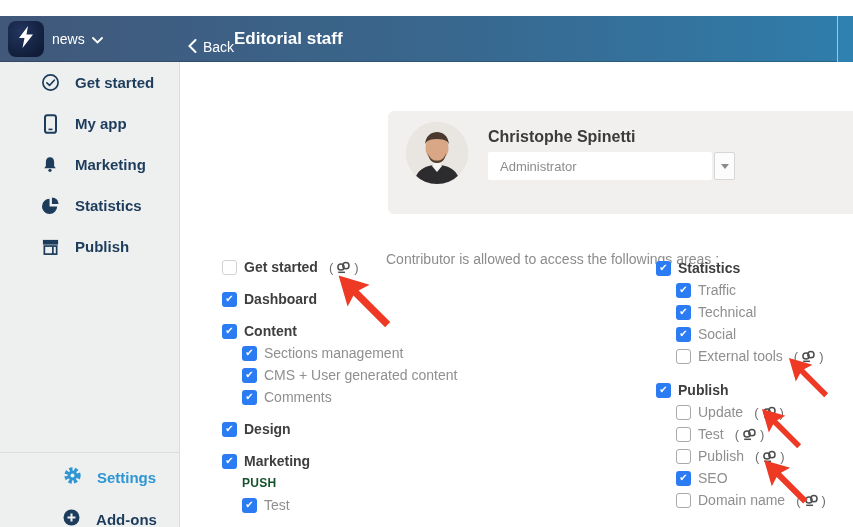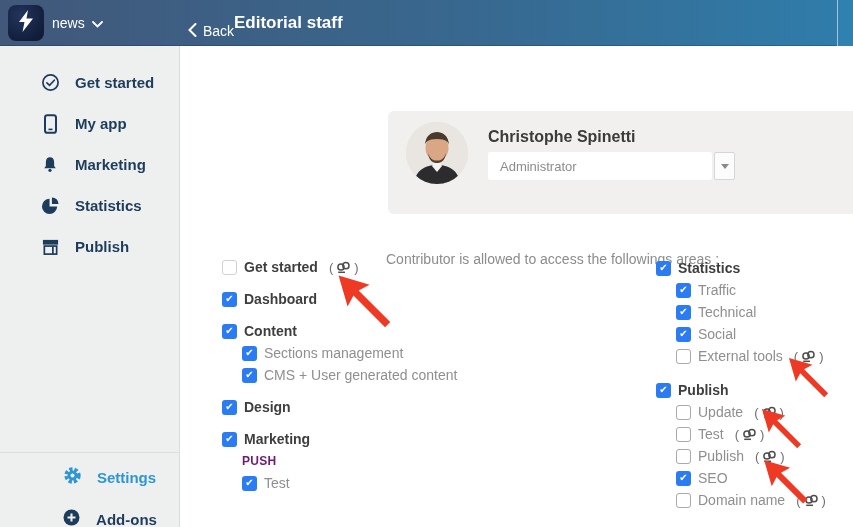--- a/index.html
+++ b/index.html
@@ -1,20 +1,20 @@
 <!DOCTYPE html>
 <html><head>
 <meta charset="utf-8">
 <style>
   * { margin:0; padding:0; box-sizing:border-box; }
   html,body { width:853px; height:527px; overflow:hidden; background:#fff;
     font-family:"Liberation Sans", sans-serif; position:relative; }
 
   
-  .topbar { position:absolute; left:0; top:0; width:853px; height:46px;
+  .topbar { position:absolute; left:0; top:16px; width:853px; height:46px;
     background:linear-gradient(90deg,#41587a 0%,#38688f 55%,#2f7dab 100%);
     border-bottom:1px solid rgba(0,0,0,0.18); z-index:5; }
   .topbar-right-seg { position:absolute; right:0; top:0; width:16px; height:46px;
     background:#2f81b0; border-left:1px solid rgba(255,255,255,0.55); }
   .logo { position:absolute; left:8px; top:5px; width:36px; height:36px; border-radius:8px;
     background:radial-gradient(circle at 35% 30%, #22355e 0%, #101c38 80%);
     display:flex; align-items:center; justify-content:center; }
   .app-switch { position:absolute; left:52px; top:0; height:46px; display:flex;
     align-items:center; gap:7px; color:#fff; font-size:14px; cursor:pointer; }
   .back-btn { position:absolute; left:188px; top:0; height:62px; display:flex;
@@ -64,21 +64,21 @@
   .row.gap-lg { margin-top:12px; }
   .row.sub { margin-left:20px; }
   .cb { width:15px; height:15px; border-radius:3px; flex:none;
     display:flex; align-items:center; justify-content:center; cursor:pointer; }
   .cb[data-checked="true"] { background:#2b7bf3; }
   .cb[data-checked="true"]::after { content:"✔"; color:#fff; font-size:10px; line-height:1; }
   .cb[data-checked="false"] { background:#fff; border:1px solid #a9a9a9; }
   .cb.cb-muted[data-checked="false"] { border-color:#d2d2d2; }
   .lbl-parent { font-size:14px; font-weight:bold; color:#3e3e3e; }
   .lbl-sub { font-size:14px; color:#8f8f8f; }
-  .lbl-heading { font-size:12px; color:#701a75; font-weight:600; letter-spacing:0.3px; }
+  .lbl-heading { font-size:12px; color:#14532d; font-weight:600; letter-spacing:0.3px; }
   .linkwrap { display:inline-flex; align-items:center; gap:3px; margin-left:4px;
     font-size:13px; color:#6e6e6e; }
   .link-ico { display:inline-flex; cursor:pointer; }
 
   
   .arrow { position:absolute; z-index:4; }
   .arrow-1 { left:336px; top:273px; }
   .arrow-2 { left:787px; top:356px; }
   .arrow-3 { left:760px; top:407px; }
   .arrow-4 { left:762px; top:458px; }
@@ -237,20 +237,24 @@
     <span class="cb" data-checked="true"></span>
     <span class="lbl-parent">Content</span>
   </div>
   <div class="row sub">
     <span class="cb" data-checked="true"></span>
     <span class="lbl-sub">Sections management</span>
   </div>
   <div class="row sub">
     <span class="cb" data-checked="true"></span>
     <span class="lbl-sub">CMS + User generated content</span>
+  </div>
+  <div class="row sub">
+    <span class="cb" data-checked="true"></span>
+    <span class="lbl-sub">Comments</span>
   </div>
   <div class="row parent gap">
     <span class="cb" data-checked="true"></span>
     <span class="lbl-parent">Design</span>
   </div>
   <div class="row parent gap">
     <span class="cb" data-checked="true"></span>
     <span class="lbl-parent">Marketing</span>
   </div>
   <div class="row sub" style="margin-left:20px;">

